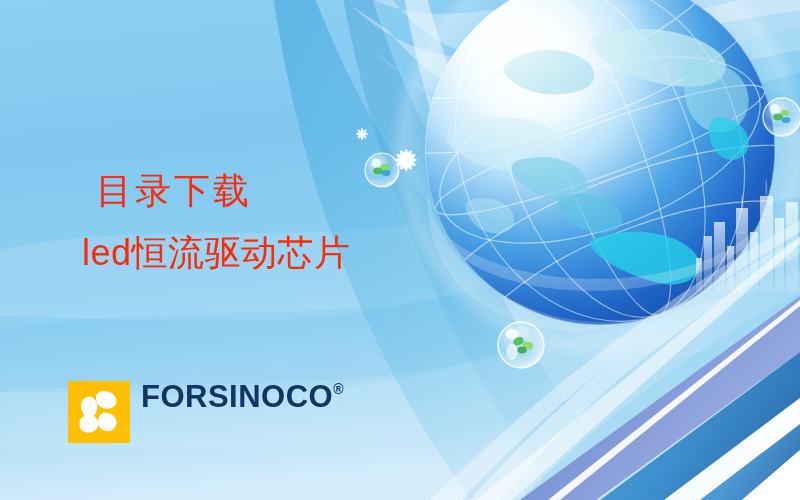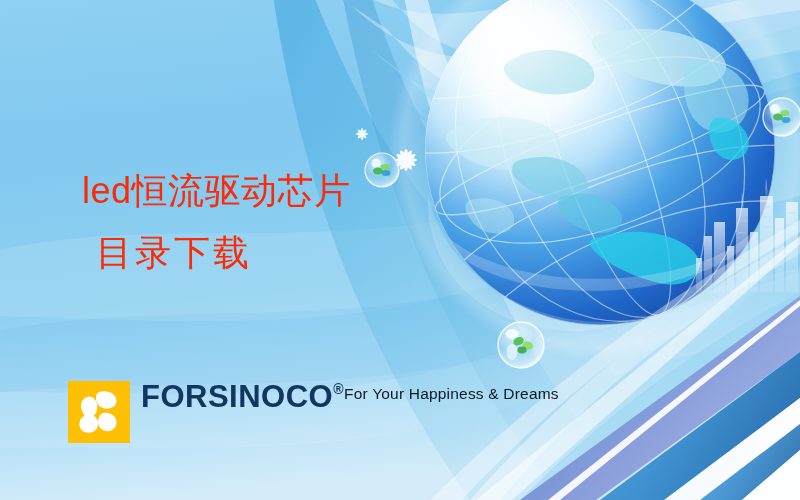--- a/index.html
+++ b/index.html
@@ -356,22 +356,22 @@
         <g transform="translate(782,117)">
           <ellipse cx="-4" cy="0" rx="5" ry="3.6" fill="#46b84e" opacity="0.9"></ellipse>
           <ellipse cx="3" cy="-4" rx="4.4" ry="3" fill="#86da5c" opacity="0.9"></ellipse>
           <ellipse cx="4" cy="3" rx="4.4" ry="3" fill="#2f9fd8" opacity="0.85"></ellipse>
         </g>
       </g>
     </g>
   </svg>
 
   <div class="headline">
+    <div class="line line-2">目录下载</div>
     <div class="line line-1">led恒流驱动芯片</div>
-    <div class="line line-2">目录下载</div>
   </div>
 
   <div class="logo">
     <div class="logo-mark">
       <svg viewBox="0 0 62 62" aria-hidden="true">
         <g fill="#ffffff">
           <path d="M33.5,10.5 C41,9 48,13 48.5,19.5 C49,25 43,28.5 37,27.5
                    C31,26.5 27.5,21.5 28,16.5 C28.4,12.6 30,11 33.5,10.5 Z"></path>
           <path d="M13.5,28 C12,21.5 16.5,15 22.5,15.5 C28,16 30.5,22 29,28
                    C27.5,34 22,37.5 17.5,36 C14,34.8 14,31 13.5,28 Z" transform="rotate(-14 22 26)"></path>
@@ -380,17 +380,16 @@
           <path d="M35,32 C41.5,30.5 48,34.5 48.5,40.5 C49,46.5 44,51 38,50
                    C32,49 29,43.5 30.5,38 C31.4,34.6 32.6,32.5 35,32 Z"></path>
         </g>
       </svg>
     </div>
     <div class="logo-text">
       <div class="logo-word">
         <span>FORSINOCO</span>
         <span class="logo-reg">®</span>
       </div>
-      <div class="logo-tagline">For Your Happiness &amp; Dreams</div>
     </div>
   </div>
 
 </div>
 
 </body></html>

